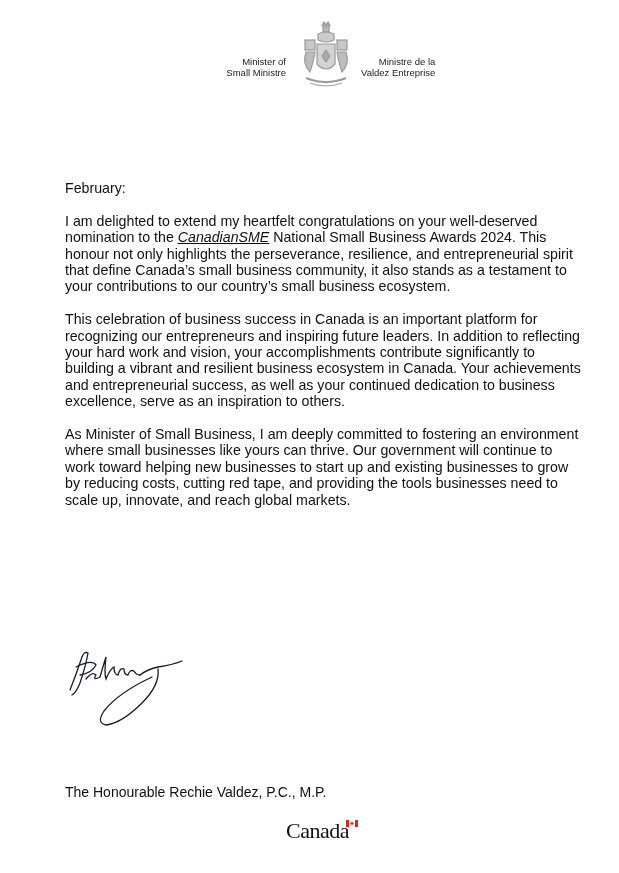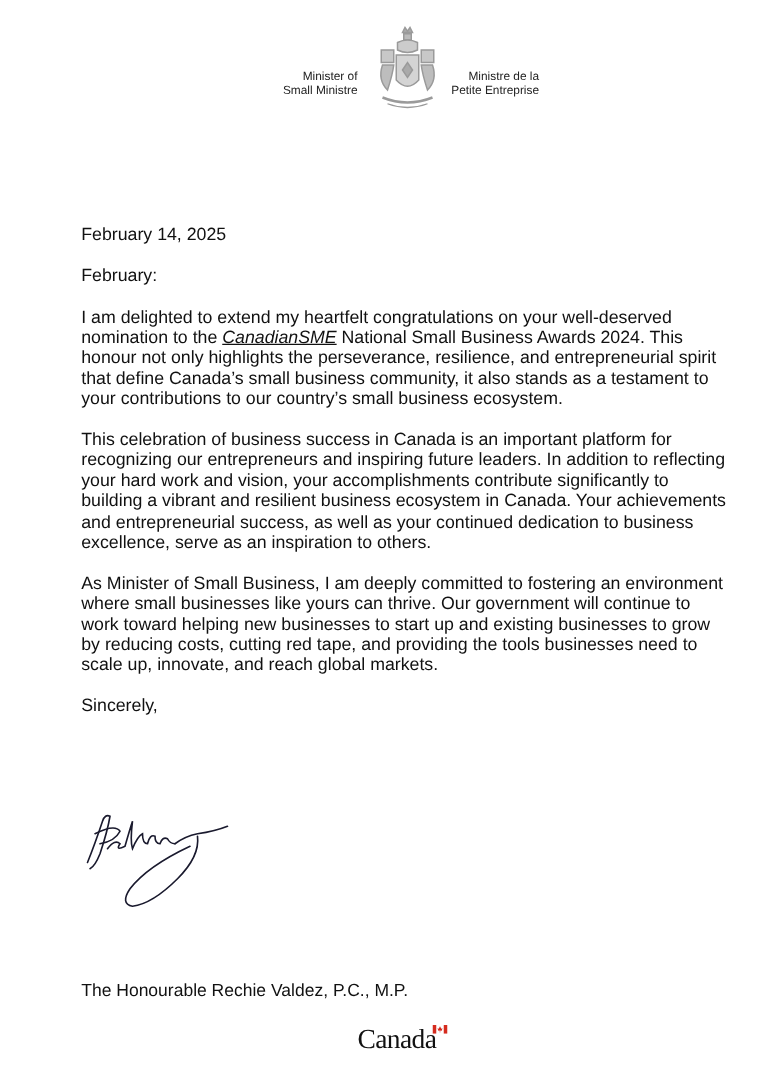--- a/index.html
+++ b/index.html
@@ -40,31 +40,29 @@
       <path d="M17 24 L35 24 L35 44 Q26 54 17 44 Z" fill="#d4d4d4"></path>
       <path d="M6 32 Q2 44 10 52 Q14 40 15 32 Z" fill="#bdbdbd"></path>
       <path d="M46 32 Q50 44 42 52 Q38 40 37 32 Z" fill="#bdbdbd"></path>
       <path d="M22 36 L26 30 L30 36 L26 42 Z" fill="#aaa"></path>
       <path d="M6 58 Q26 66 46 58" stroke-width="2"></path>
       <path d="M10 63 Q26 69 42 63" stroke-width="1"></path>
     </g>
   </svg>
   <div class="hdr-right">
     <div>Ministre de la</div>
-    <div>Petite Entreprise</div>
+    <div>Valdez Entreprise</div>
   </div>
 </div>
 
 <div class="body-text">
-  <p>February 14, 2025</p>
   <p>February:</p>
   <p><span>I am delighted to extend my heartfelt congratulations on your well-deserved nomination to the </span><em>CanadianSME</em><span> National Small Business Awards 2024. This honour not only highlights the perseverance, resilience, and entrepreneurial spirit that define Canada’s small business community, it also stands as a testament to your contributions to our country’s small business ecosystem.</span></p>
   <p>This celebration of business success in Canada is an important platform for recognizing our entrepreneurs and inspiring future leaders. In addition to reflecting your hard work and vision, your accomplishments contribute significantly to building a vibrant and resilient business ecosystem in Canada. Your achievements and entrepreneurial success, as well as your continued dedication to business excellence, serve as an inspiration to others.</p>
   <p>As Minister of Small Business, I am deeply committed to fostering an environment where small businesses like yours can thrive. Our government will continue to work toward helping new businesses to start up and existing businesses to grow by reducing costs, cutting red tape, and providing the tools businesses need to scale up, innovate, and reach global markets.</p>
-  <p>Sincerely,</p>
 </div>
 
 <svg class="signature" viewBox="0 0 130 85">
   <g fill="none" stroke="#1a1a2e" stroke-width="1.3" stroke-linecap="round">
     <path d="M8 45 Q14 30 20 12 Q22 6 26 8 Q24 20 18 38 Q14 48 10 50"></path>
     <path d="M14 22 Q30 14 34 20 Q30 28 18 30"></path>
     <path d="M24 34 Q30 26 34 30 Q30 36 38 32 Q42 18 44 12 Q42 28 44 34 Q48 24 52 22 Q52 30 56 30 Q58 22 62 24 Q62 30 66 30 Q68 24 72 26 Q74 30 78 30"></path>
     <path d="M78 30 Q86 24 96 22 Q110 20 120 16"></path>
     <path d="M96 24 Q98 40 80 58 Q60 78 44 80 Q34 78 42 66 Q56 48 90 32"></path>
   </g>

